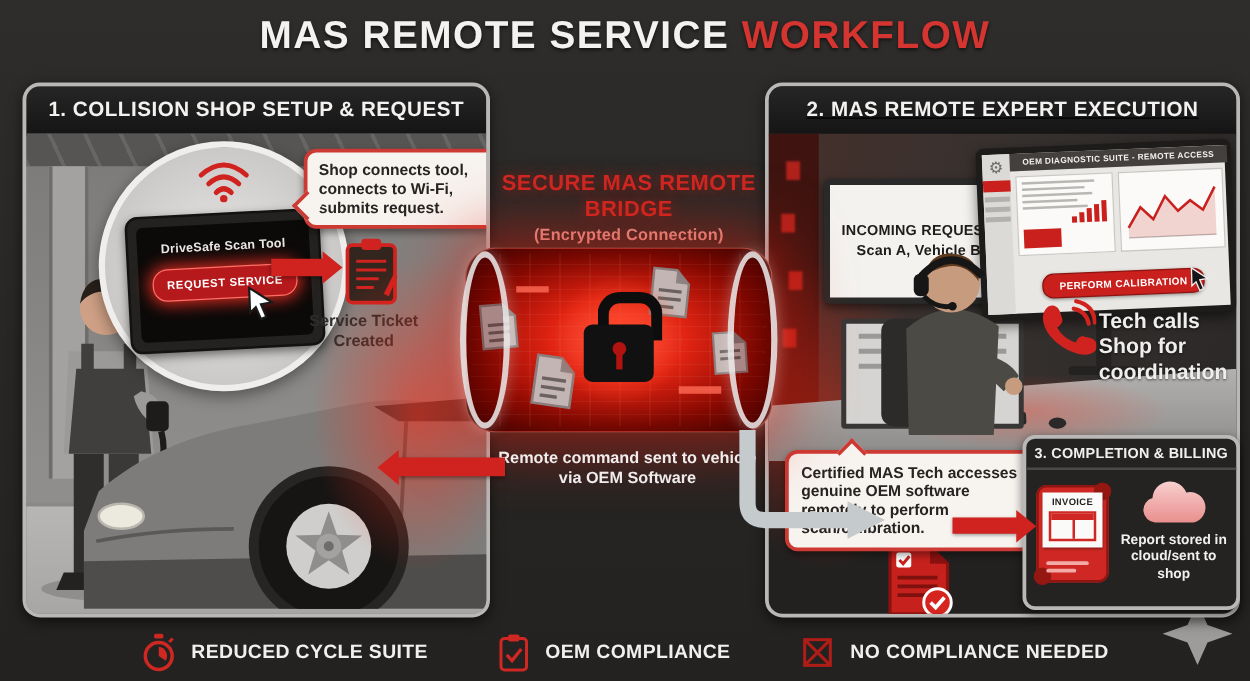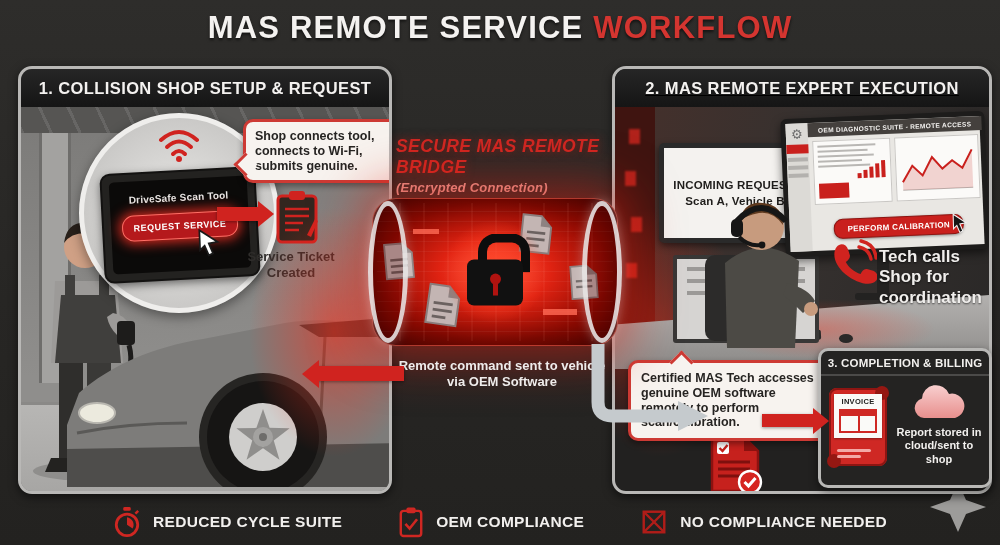--- a/index.html
+++ b/index.html
@@ -66,23 +66,23 @@
   .h-arrow{position:absolute;background:#d0231f;box-shadow:0 1px 3px rgba(0,0,0,.4);}
   .h-arrow.head-r::after{content:"";position:absolute;right:-15px;top:50%;transform:translateY(-50%);
     border-left:16px solid #d0231f;border-top:13px solid transparent;border-bottom:13px solid transparent;}
   .h-arrow.head-l::before{content:"";position:absolute;left:-16px;top:50%;transform:translateY(-50%);
     border-right:17px solid #d0231f;border-top:14px solid transparent;border-bottom:14px solid transparent;}
 
   .ticket-caption{position:absolute;left:208px;top:142px;width:124px;text-align:center;
     font-weight:700;font-size:13px;color:#2f2d2b;line-height:1.2;}
 
   
-  .bridge-title{position:absolute;left:396px;top:136px;width:214px;text-align:left;
+  .bridge-title{position:absolute;left:396px;top:136px;width:214px;text-align:center;
     color:#cf2722;font-weight:800;font-size:17.5px;line-height:1.18;letter-spacing:.4px;
-    text-shadow:0 0 10px rgba(210,25,12,.55);z-index:3;font-style:italic;}
+    text-shadow:0 0 10px rgba(210,25,12,.55);z-index:3;}
   .bridge-sub{margin-top:3px;font-size:13px;font-weight:600;color:#e59a93;text-shadow:none;letter-spacing:.2px;}
   .tunnel{position:absolute;left:372px;top:198px;width:244px;height:146px;border-radius:24px;
     background:radial-gradient(ellipse at 50% 50%,#ff5742 0%,#e02312 32%,#8f0a02 68%,#540400 100%);
     box-shadow:0 0 48px 14px rgba(230,30,15,.5), inset 0 0 34px rgba(0,0,0,.45);
     border:1px solid rgba(255,120,100,.45);z-index:3;}
   .tunnel .tex{position:absolute;inset:4px;border-radius:20px;
     background-image:repeating-linear-gradient(0deg,transparent 0 9px,rgba(255,255,255,.05) 9px 10px),
       repeating-linear-gradient(90deg,transparent 0 22px,rgba(255,160,140,.07) 22px 24px);}
   .rim{position:absolute;top:2px;bottom:2px;width:30px;border-radius:50%;
     border:5px solid rgba(238,238,238,.85);background:rgba(90,0,0,.25);
@@ -230,21 +230,21 @@
             <div class="tablet-name">DriveSafe Scan Tool</div>
             <div class="req-btn">REQUEST SERVICE</div>
           </div>
           <div class="cam-dot"></div>
           <svg class="abs" style="left:92px;top:58px;" width="26" height="30" viewBox="0 0 20 24">
             <path d="M2 1 L16 11 L9 12 L12 20 L8.6 21.4 L5.6 13.6 L1.8 17 Z" fill="#fff" stroke="#1a1a1a" stroke-width="1.4"></path>
           </svg>
         </div>
       </div>
 
-      <div id="bubble1" class="bubble">Shop connects tool, connects to Wi-Fi, submits genuine.</div>
+      <div id="bubble1" class="bubble">Shop connects tool, connects to Wi-Fi, submits request.</div>
 
       <div class="h-arrow head-r" style="left:196px;top:100px;width:42px;height:14px;"></div>
 
       <svg class="abs" style="left:252px;top:82px;" width="48" height="56" viewBox="0 0 48 56">
         <rect x="5" y="7" width="38" height="46" rx="4" fill="#33261f" stroke="#d0231f" stroke-width="3"></rect>
         <rect x="16" y="2" width="16" height="9" rx="3" fill="#d0231f"></rect>
         <line x1="12" y1="20" x2="36" y2="20" stroke="#d0231f" stroke-width="2.5"></line>
         <line x1="12" y1="27" x2="36" y2="27" stroke="#d0231f" stroke-width="2.5"></line>
         <line x1="12" y1="34" x2="30" y2="34" stroke="#d0231f" stroke-width="2.5"></line>
         <line x1="12" y1="41" x2="26" y2="41" stroke="#d0231f" stroke-width="2.5"></line>

